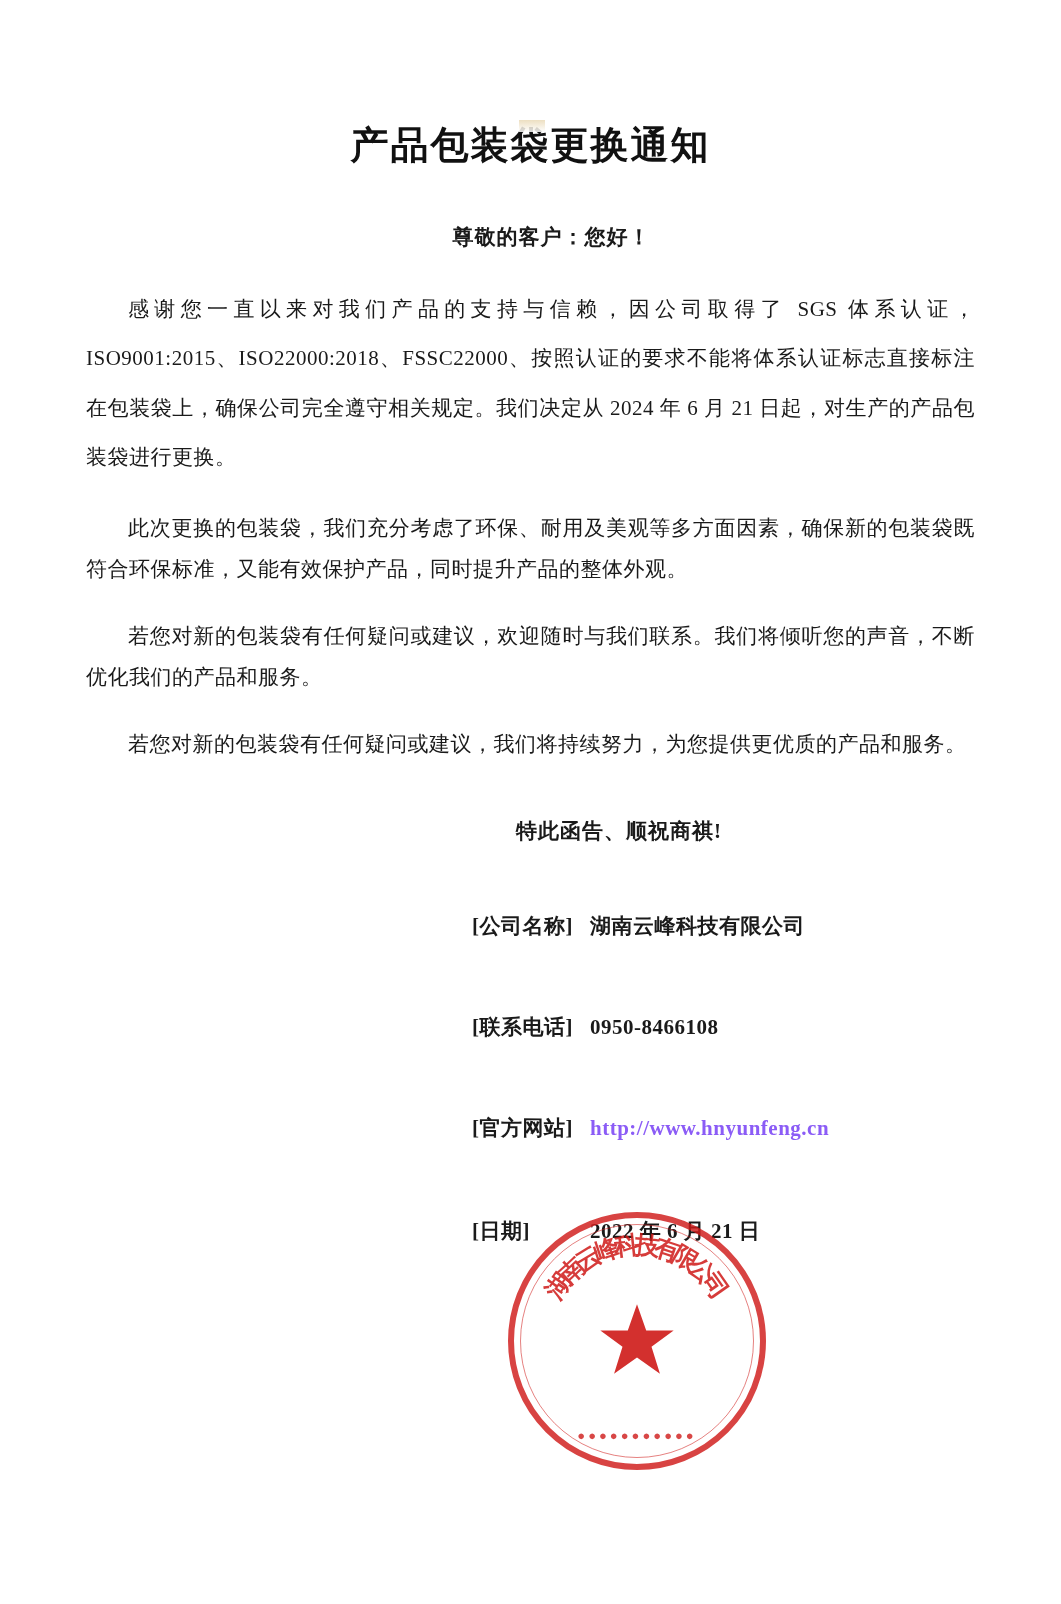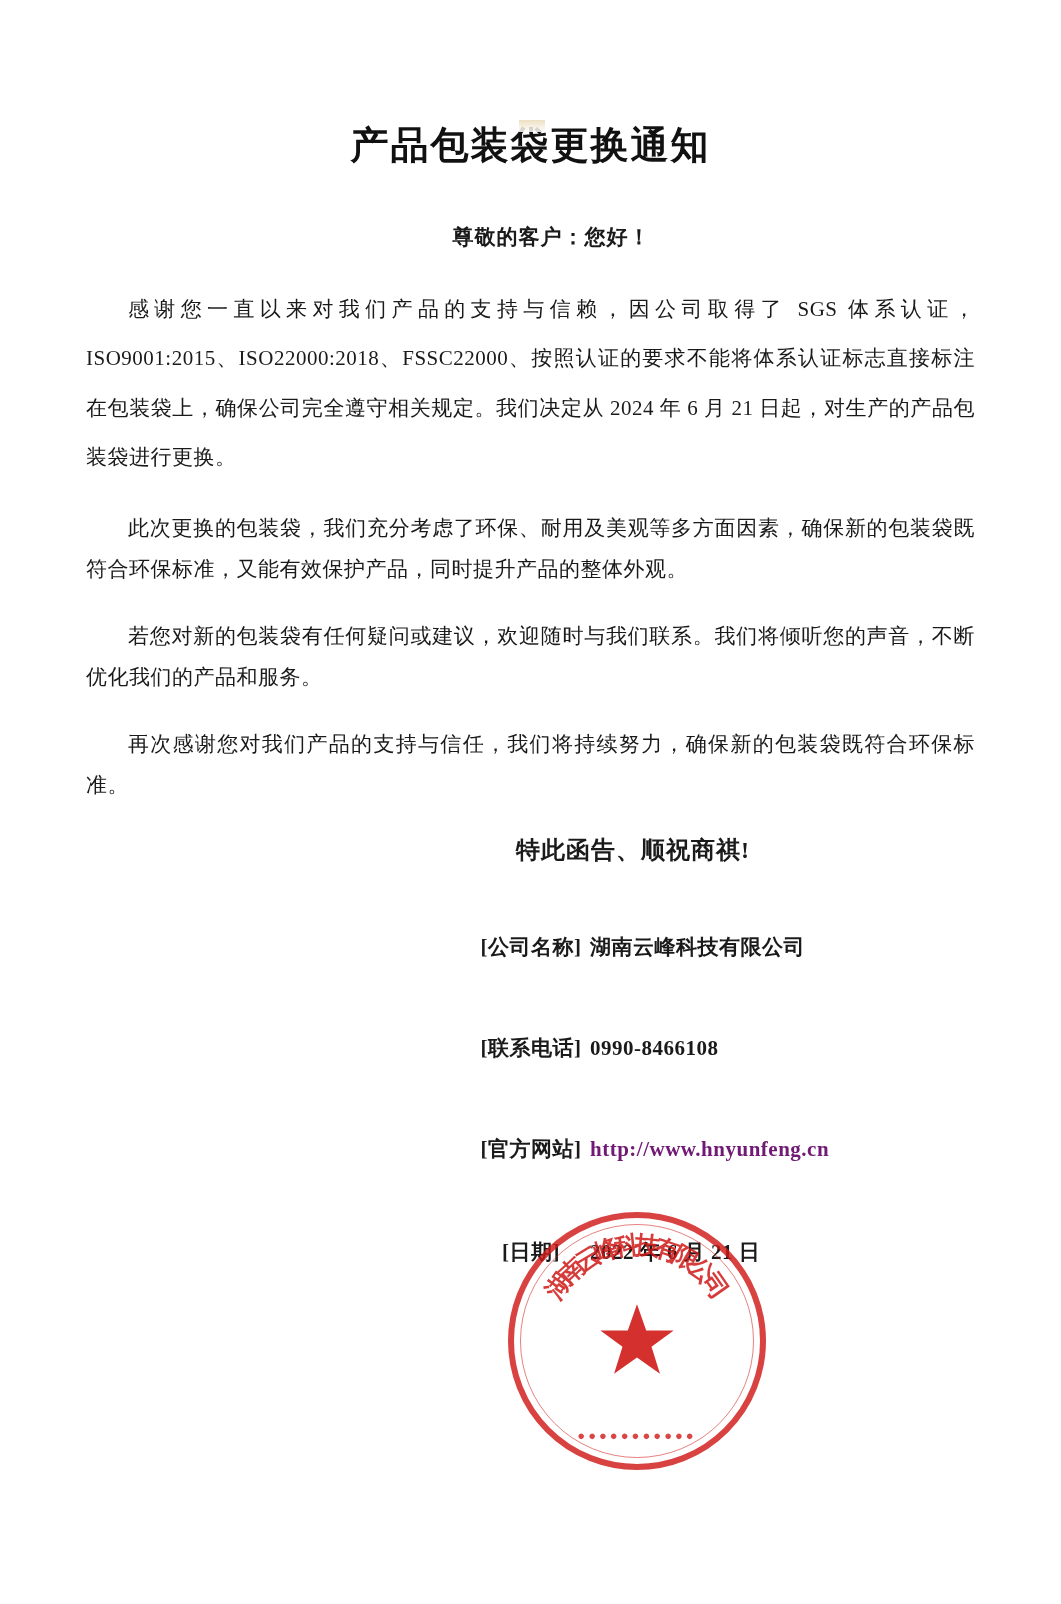--- a/index.html
+++ b/index.html
@@ -47,49 +47,48 @@
     text-justify: inter-ideograph;
     margin: 0 0 26px 0;
     text-indent: 42px;
     letter-spacing: 0.5px;
     font-weight: 500;
   }
   .para.tall {
     line-height: 2.35;
   }
   .closing {
-    font-size: 24px;
-    font-weight: 700;
-    margin: 28px 0 22px 0;
+    font-size: 21px;
+    font-weight: 700;
+    margin: 52px 0 22px 0;
     padding-left: 430px;
     letter-spacing: 1px;
   }
   .sign-block {
     position: relative;
     padding-left: 386px;
   }
   .sign-row {
     display: flex;
     align-items: baseline;
     font-size: 21px;
     font-weight: 700;
     margin-bottom: 30px;
     letter-spacing: 0.5px;
   }
   .sign-label {
     width: 118px;
     flex: 0 0 118px;
-    text-align: center;
   }
   .sign-value {
     font-weight: 700;
     margin-top: 45px;
   }
   .sign-value.link {
-    color: #701a75;
+    color: #8b5cf6;
   }
   
   .seal {
     position: absolute;
     left: 508px;
     top: 1092px;
     width: 258px;
     height: 258px;
     pointer-events: none;
   }
@@ -161,32 +160,32 @@
 
   <div class="edge-mark"></div>
 
   <h1 class="doc-title">产品包装袋更换通知</h1>
 
   <p class="salutation">尊敬的客户：您好！</p>
 
   <p class="para tall">感谢您一直以来对我们产品的支持与信赖，因公司取得了 SGS 体系认证，ISO9001:2015、ISO22000:2018、FSSC22000、按照认证的要求不能将体系认证标志直接标注在包装袋上，确保公司完全遵守相关规定。我们决定从 2024 年 6 月 21 日起，对生产的产品包装袋进行更换。</p>
   <p class="para">此次更换的包装袋，我们充分考虑了环保、耐用及美观等多方面因素，确保新的包装袋既符合环保标准，又能有效保护产品，同时提升产品的整体外观。</p>
   <p class="para">若您对新的包装袋有任何疑问或建议，欢迎随时与我们联系。我们将倾听您的声音，不断优化我们的产品和服务。</p>
-  <p class="para">再次感谢您对我们产品的支持与信任，我们将持续努力，确保新的包装袋既符合环保标准。</p>
+  <p class="para">若您对新的包装袋有任何疑问或建议，我们将持续努力，为您提供更优质的产品和服务。</p>
 
   <p class="closing">特此函告、顺祝商祺!</p>
 
   <div class="sign-block">
     <div class="sign-row">
       <span class="sign-label">[公司名称]</span>
       <span class="sign-value">湖南云峰科技有限公司</span>
     </div>
     <div class="sign-row">
       <span class="sign-label">[联系电话]</span>
-      <span class="sign-value">0990-8466108</span>
+      <span class="sign-value">0950-8466108</span>
     </div>
     <div class="sign-row">
       <span class="sign-label">[官方网站]</span>
       <span class="sign-value link">http://www.hnyunfeng.cn</span>
     </div>
     <div class="sign-row">
       <span class="sign-label">[日期]</span>
       <span class="sign-value">2022 年 6 月 21 日</span>
     </div>
   </div>

